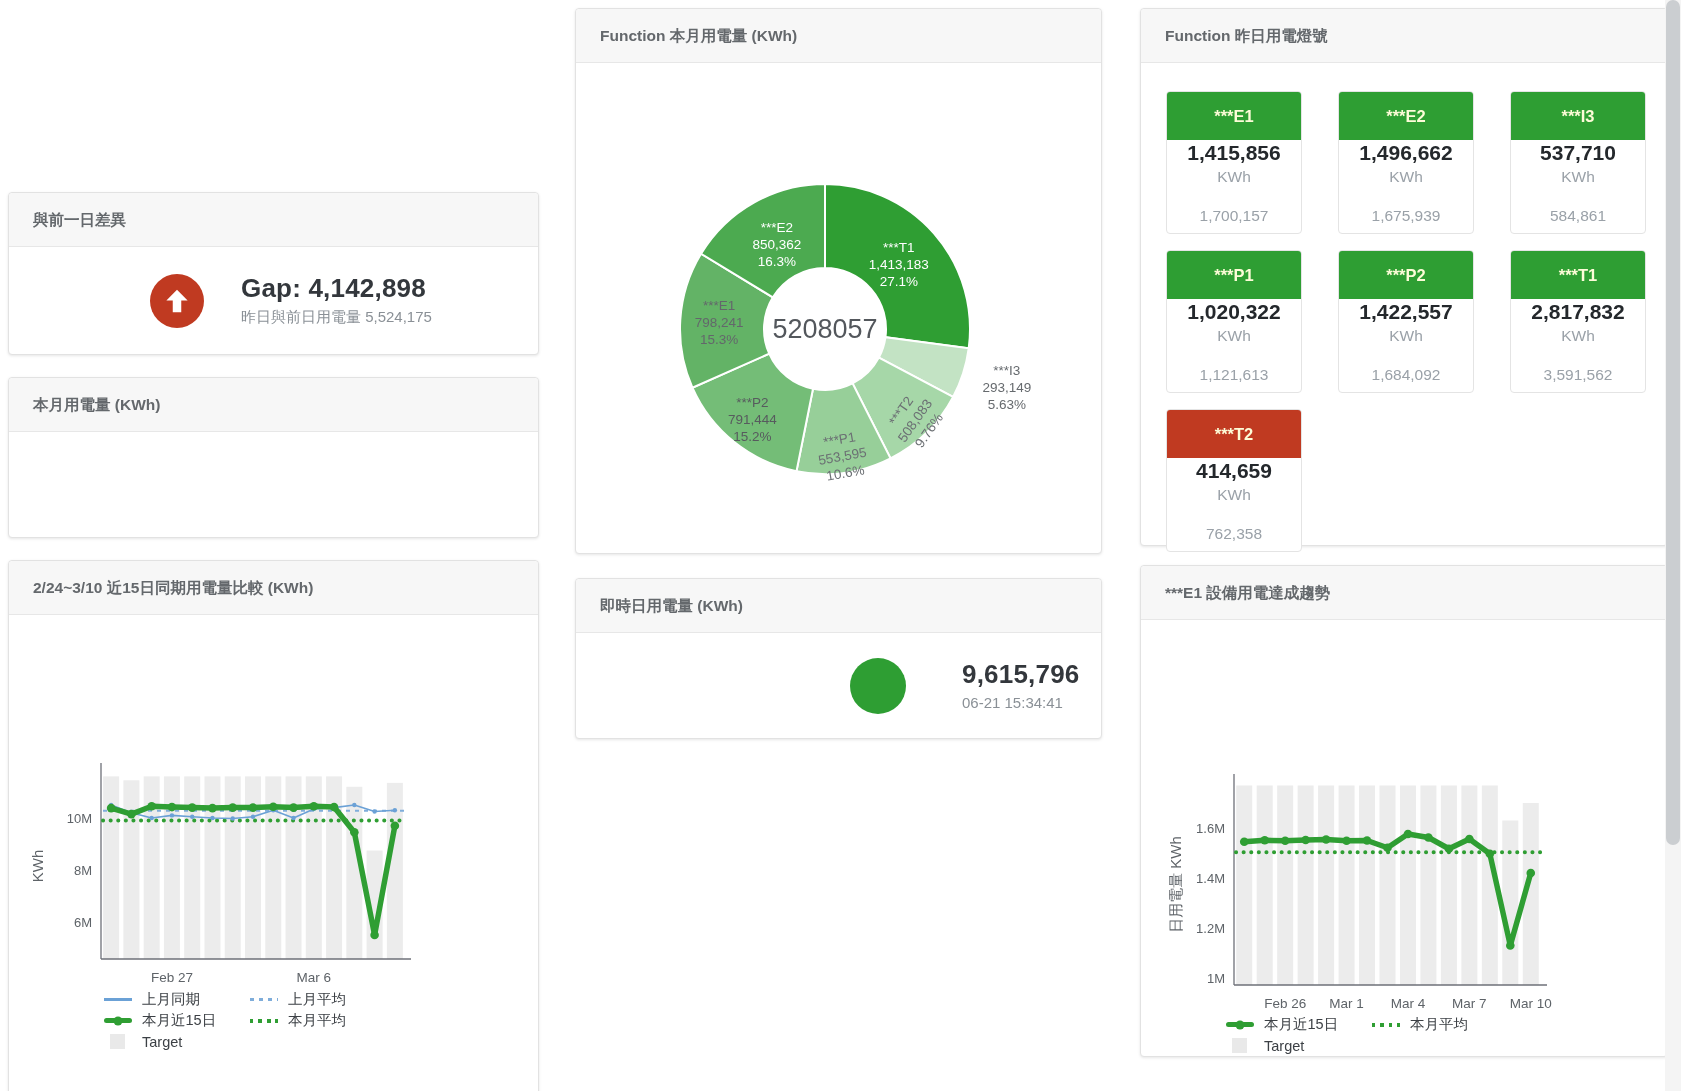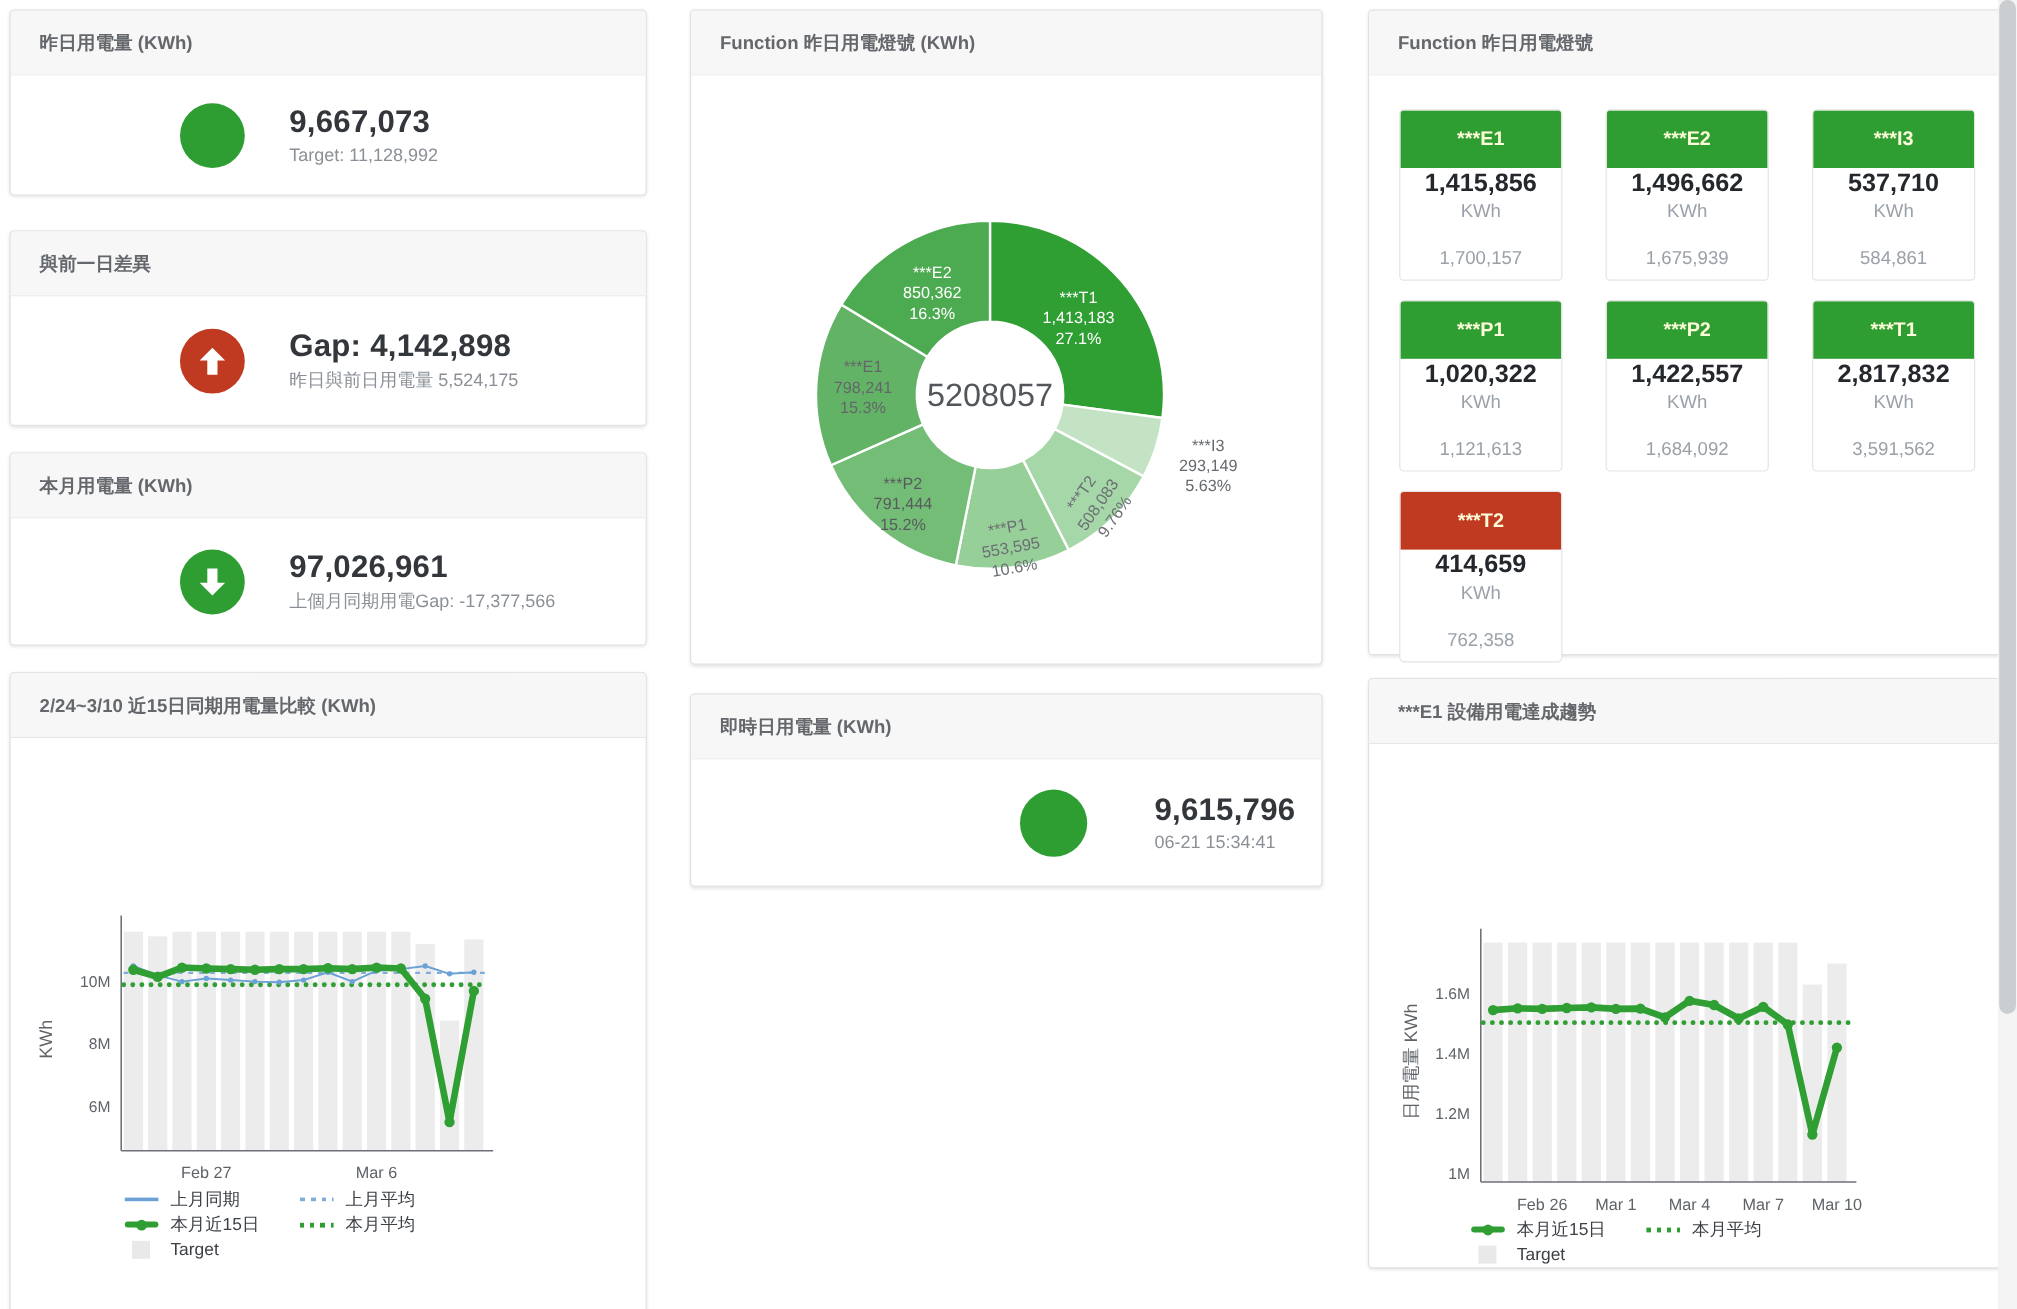--- a/index.html
+++ b/index.html
@@ -51,32 +51,20 @@
 
   
   .scrollbar-track{position:absolute;right:0;top:0;width:16px;height:1091px;background:#f4f4f4;}
   .scrollbar-thumb{position:absolute;left:1px;top:0;width:14px;height:845px;background:#cbced1;border-radius:7px;}
 </style>
 </head>
 <body>
 
 <div class="canvas">
 
-  <section class="card" style="left:8px;top:8px;width:531px;height:155px;">
-    <div class="card-header">
-      <span>昨日用電量 (KWh)</span>
-    </div>
-    <div class="kpi left-pad">
-      <span class="circle" style="background:#2e9e33"></span>
-      <div>
-        <div class="kpi-value">9,667,073</div>
-        <div class="kpi-sub">Target: 11,128,992</div>
-      </div>
-    </div>
-  </section>
 
   <section class="card" style="left:8px;top:192px;width:531px;height:163px;">
     <div class="card-header">
       <span>與前一日差異</span>
     </div>
     <div class="kpi left-pad">
       <span class="circle" style="background:#c03a21">
         <svg viewBox="0 0 24 24">
             <path d="M12 3 L20.5 11.5 H15.4 V21 H8.6 V11.5 H3.5 Z" fill="#ffffff"></path>
           </svg>
@@ -84,31 +72,20 @@
       <div>
         <div class="kpi-value">Gap: 4,142,898</div>
         <div class="kpi-sub">昨日與前日用電量 5,524,175</div>
       </div>
     </div>
   </section>
 
   <section class="card" style="left:8px;top:377px;width:531px;height:161px;">
     <div class="card-header">
       <span>本月用電量 (KWh)</span>
-    </div>
-    <div class="kpi left-pad">
-      <span class="circle" style="background:#2e9e33">
-        <svg viewBox="0 0 24 24">
-            <path d="M12 21 L3.5 12.5 H8.6 V3 H15.4 V12.5 H20.5 Z" fill="#ffffff"></path>
-          </svg>
-      </span>
-      <div>
-        <div class="kpi-value">97,026,961</div>
-        <div class="kpi-sub">上個月同期用電Gap: -17,377,566</div>
-      </div>
     </div>
   </section>
 
   <section class="card" style="left:8px;top:560px;width:531px;height:608px;">
     <div class="card-header">
       <span>2/24~3/10 近15日同期用電量比較 (KWh)</span>
     </div>
     <div id="compare-chart">
         <svg width="531" height="372" style="display:block">
           <rect x="94.13333333333333" y="161.3818181818182" width="16" height="182.6181818181818" fill="#ececec"></rect>
@@ -197,21 +174,21 @@
           <span class="lg-item">
             <span class="sw sw-square" style="background: rgb(233, 233, 233);"></span>
             <span>Target</span>
           </span>
         </div>
       </div>
   </section>
 
   <section class="card" style="left:575px;top:8px;width:527px;height:546px;">
     <div class="card-header">
-      <span>Function 昨日用電燈號 (KWh)</span>
+      <span>Function 本月用電量 (KWh)</span>
     </div>
     <div id="donut-mount">
         <svg width="527" height="492" style="overflow:visible;display:block">
           <path d="M249 121A145 145 0 0 1 392.70358324852 285.3463216538881L309.45461088386014 274.1387973854288A61 61 0 0 0 249 205Z" fill="#2f9e33" stroke="#ffffff" stroke-width="2"></path>
           <text x="322.77463523470374" y="189.4918362066753" text-anchor="middle" fill="#ffffff" font-size="13.5" transform="rotate(0 322.77463523470374 201.4918362066753)"><tspan x="322.77463523470374" dy="0">***T1</tspan><tspan x="322.77463523470374" dy="17">1,413,183</tspan><tspan x="322.77463523470374" dy="17">27.1%</tspan></text>
           <path d="M392.70358324852 285.3463216538881A145 145 0 0 1 377.07755938240507 333.9789583815941L302.88090429190834 294.5980445605327A61 61 0 0 0 309.45461088386014 274.1387973854288Z" fill="#c3e3c4" stroke="#ffffff" stroke-width="2"></path>
           <text x="430.8438757361024" y="312.4277747075219" text-anchor="middle" fill="#666a6e" font-size="13.5" transform="rotate(0 430.8438757361024 324.4277747075219)"><tspan x="430.8438757361024" dy="0">***I3</tspan><tspan x="430.8438757361024" dy="17">293,149</tspan><tspan x="430.8438757361024" dy="17">5.63%</tspan></text>
           <path d="M377.07755938240507 333.9789583815941A145 145 0 0 1 314.5297957720113 395.3477710131817L276.5677071868461 320.41526918485573A61 61 0 0 0 302.88090429190834 294.5980445605327Z" fill="#a6d7a8" stroke="#ffffff" stroke-width="2"></path>
           <text x="338.6444955689355" y="345.36664825958707" text-anchor="middle" fill="#6b6f73" font-size="13.5" transform="rotate(-55 338.6444955689355 357.36664825958707)"><tspan x="338.6444955689355" dy="0">***T2</tspan><tspan x="338.6444955689355" dy="17">508,083</tspan><tspan x="338.6444955689355" dy="17">9.76%</tspan></text>
           <path d="M314.5297957720113 395.3477710131817A145 145 0 0 1 220.50227629638357 408.1720075954206L237.0113024419269 325.8102928504873A61 61 0 0 0 276.5677071868461 320.41526918485573Z" fill="#97cf99" stroke="#ffffff" stroke-width="2"></path>

